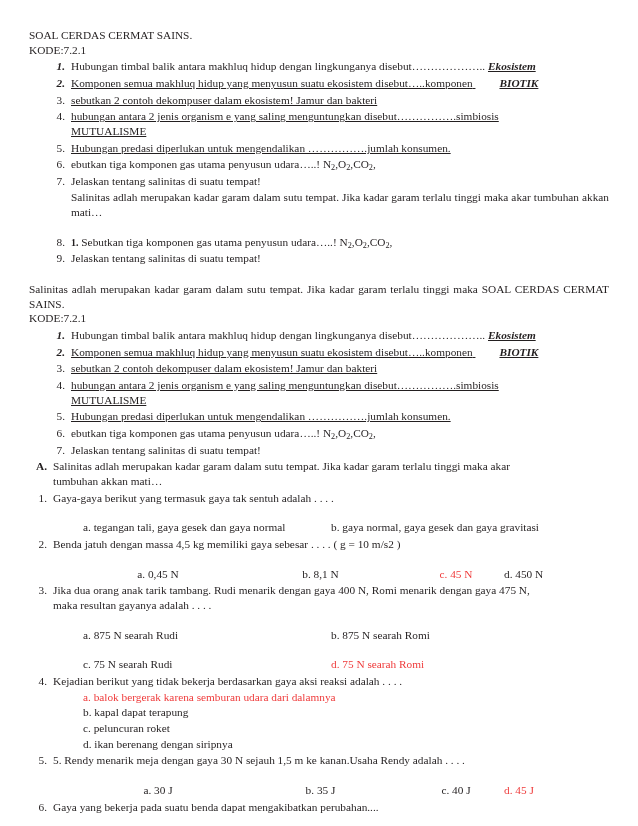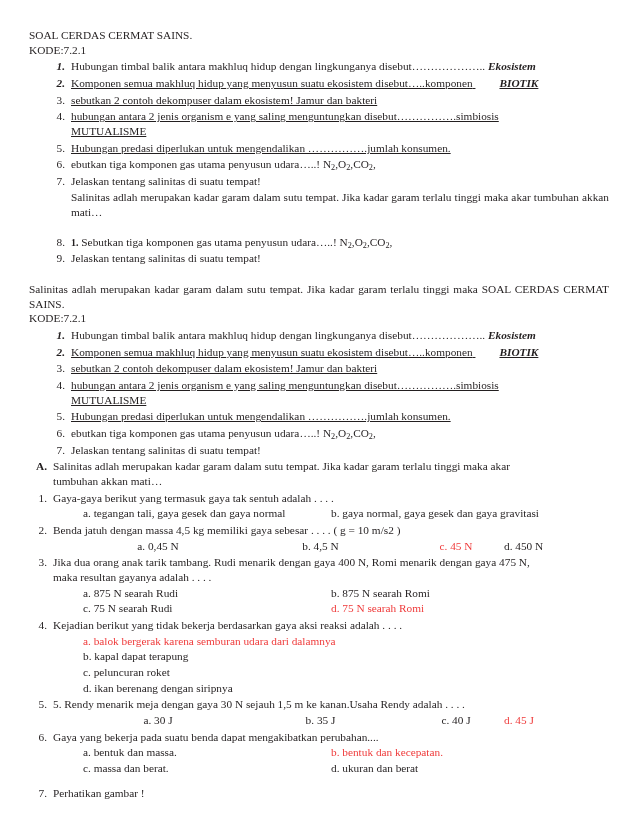--- a/index.html
+++ b/index.html
@@ -53,28 +53,28 @@
   .indA .num { width: 18px; margin-left: 0px; }
 
   .just {
     text-align: justify;
     text-justify: inter-word;
   }
 
   .b  { font-weight: bold; }
   .bi { font-weight: bold; font-style: italic; margin-left: 24px; }
   .u  { text-decoration: underline; }
-  .biu { font-weight: bold; font-style: italic; }
+  .biu { font-weight: bold; font-style: italic; text-decoration: underline; }
   .red { color: #ef3b3b; }
   sub { font-size: 73%; vertical-align: -0.22em; line-height: 0; }
 
   
   .opts2, .opts4 {
     display: flex;
-    margin-top: 1px;
+    margin-top: 15px;
   }
   .opts2 .col { width: 50%; }
   .opts2 .col.first { padding-left: 30px; box-sizing: border-box; }
   .opts4 { padding-left: 30px; box-sizing: border-box; text-align: center; }
   .opts4 .c1 { width: 150px; }
   .opts4 .c2 { width: 175px; }
   .opts4 .c3 { width: 96px; }
   .opts4 .c4 { width: auto; }
 
   .optlist { padding-left: 30px; }
@@ -234,21 +234,21 @@
       <div class="num">2.</div>
       <div class="body">
         <div>Benda jatuh dengan massa 4,5 kg memiliki  gaya sebesar . . . . ( g = 10 m/s2 )</div>
         <div class="opts4">
           <div class="c1">
             <span>a.</span>
             <span>0,45 N</span>
           </div>
           <div class="c2">
             <span>b.</span>
-            <span>4,5 N</span>
+            <span>8,1 N</span>
           </div>
           <div class="c3 red" style="color: rgb(239, 59, 59);">
             <span>c.</span>
             <span>45 N</span>
           </div>
           <div class="c4">
             <span>d.</span>
             <span>450 N</span>
           </div>
         </div>

